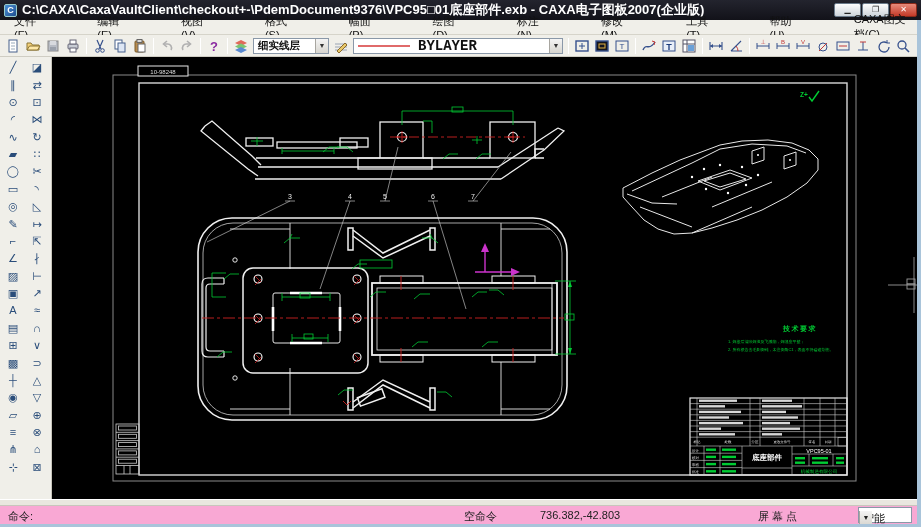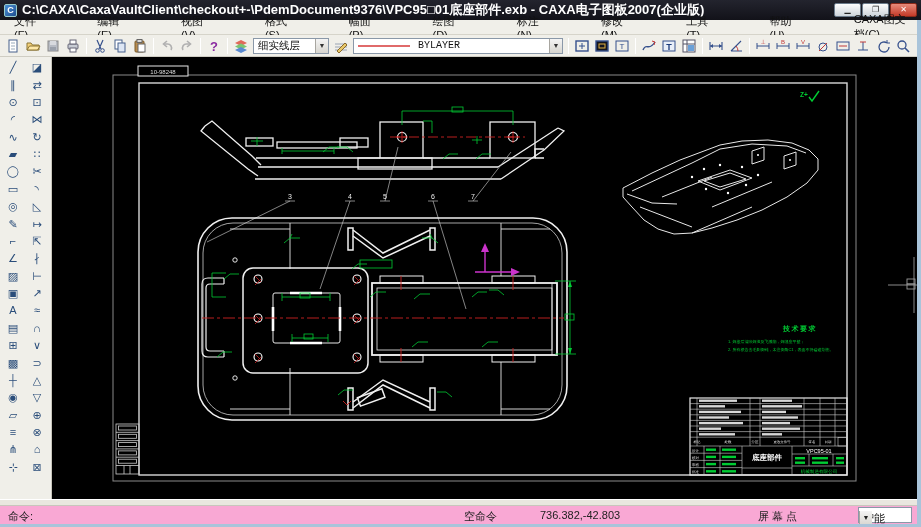--- a/index.html
+++ b/index.html
@@ -22,21 +22,21 @@
     border-bottom:1px solid #d6d4ca;display:flex;align-items:center;padding-left:6px;gap:40px;}
   .menu-item{font-size:11px;color:#111;padding:0 8px;cursor:default;}
   
   .toolbar{position:absolute;left:0;top:35px;width:921px;height:22px;background:#f0efe9;
     border-bottom:1px solid #cfcdc3;display:flex;align-items:center;padding-left:3px;}
   .tsep{width:1px;height:16px;background:#c4c2b8;border-right:1px solid #fff;margin:0 3px;}
   .tbicon{width:20px;height:18px;display:flex;align-items:center;justify-content:center;}
   .tbicon svg{width:16px;height:16px;}
   .combo{height:16px;background:#fff;border:1px solid #8a98a8;display:flex;align-items:center;
     font-size:10.5px;color:#111;margin:0 2px;}
-  .combo .cval{padding:0 4px;white-space:nowrap;}
+  .combo .cval{padding:0 4px;white-space:nowrap;font-weight:bold;}
   .combo .carr{width:13px;height:100%;background:linear-gradient(#f4f4f4,#d8d6d0);
     border-left:1px solid #a8a6a0;font-size:7px;line-height:14px;text-align:center;color:#333;}
   .redline{display:inline-block;width:52px;height:2px;background:#e06a6a;margin:0 4px;}
   
   .palette{position:absolute;left:0;top:57px;width:52px;height:442px;background:#f0efe9;
     border-right:1px solid #c8c6bc;display:flex;padding:2px 1px;}
   .pcol{width:24px;display:flex;flex-direction:column;align-items:center;}
   .pico{width:17px;height:17px;margin:0.2px 0;font-size:11px;line-height:17px;text-align:center;
     color:#2a4d7a;cursor:default;}
   
@@ -175,21 +175,21 @@
     <span style="display:flex">
         <span class="tbicon">
           <svg viewBox="0 0 16 16">
             <path d="M2 12h12M2 9h12M2 6h12" stroke="#9aa4b4"></path>
             <path d="M4 13l8-8 2 2-8 8z" fill="#e8c86a" stroke="#8a6a2a"></path>
           </svg>
         </span>
       </span>
     <div class="combo" style="width:210px">
       <span class="redline"></span>
-      <span class="cval" style="flex:1;font-family:'Liberation Mono','DejaVu Sans Mono',monospace;font-size:10px;">BYLAYER</span>
+      <span class="cval" style="flex:1;font-family:'Liberation Mono','DejaVu Sans Mono',monospace;font-size:14px;">BYLAYER</span>
       <span class="carr">▼</span>
     </div>
     <div class="tsep"></div>
     <span style="display:flex">
         <span class="tbicon">
           <svg viewBox="0 0 16 16">
             <rect x="2" y="3" width="12" height="10" fill="none" stroke="#35508c" stroke-width="1.4"></rect>
             <path d="M5 8h6M8 5v6" stroke="#35508c"></path>
           </svg>
         </span>

